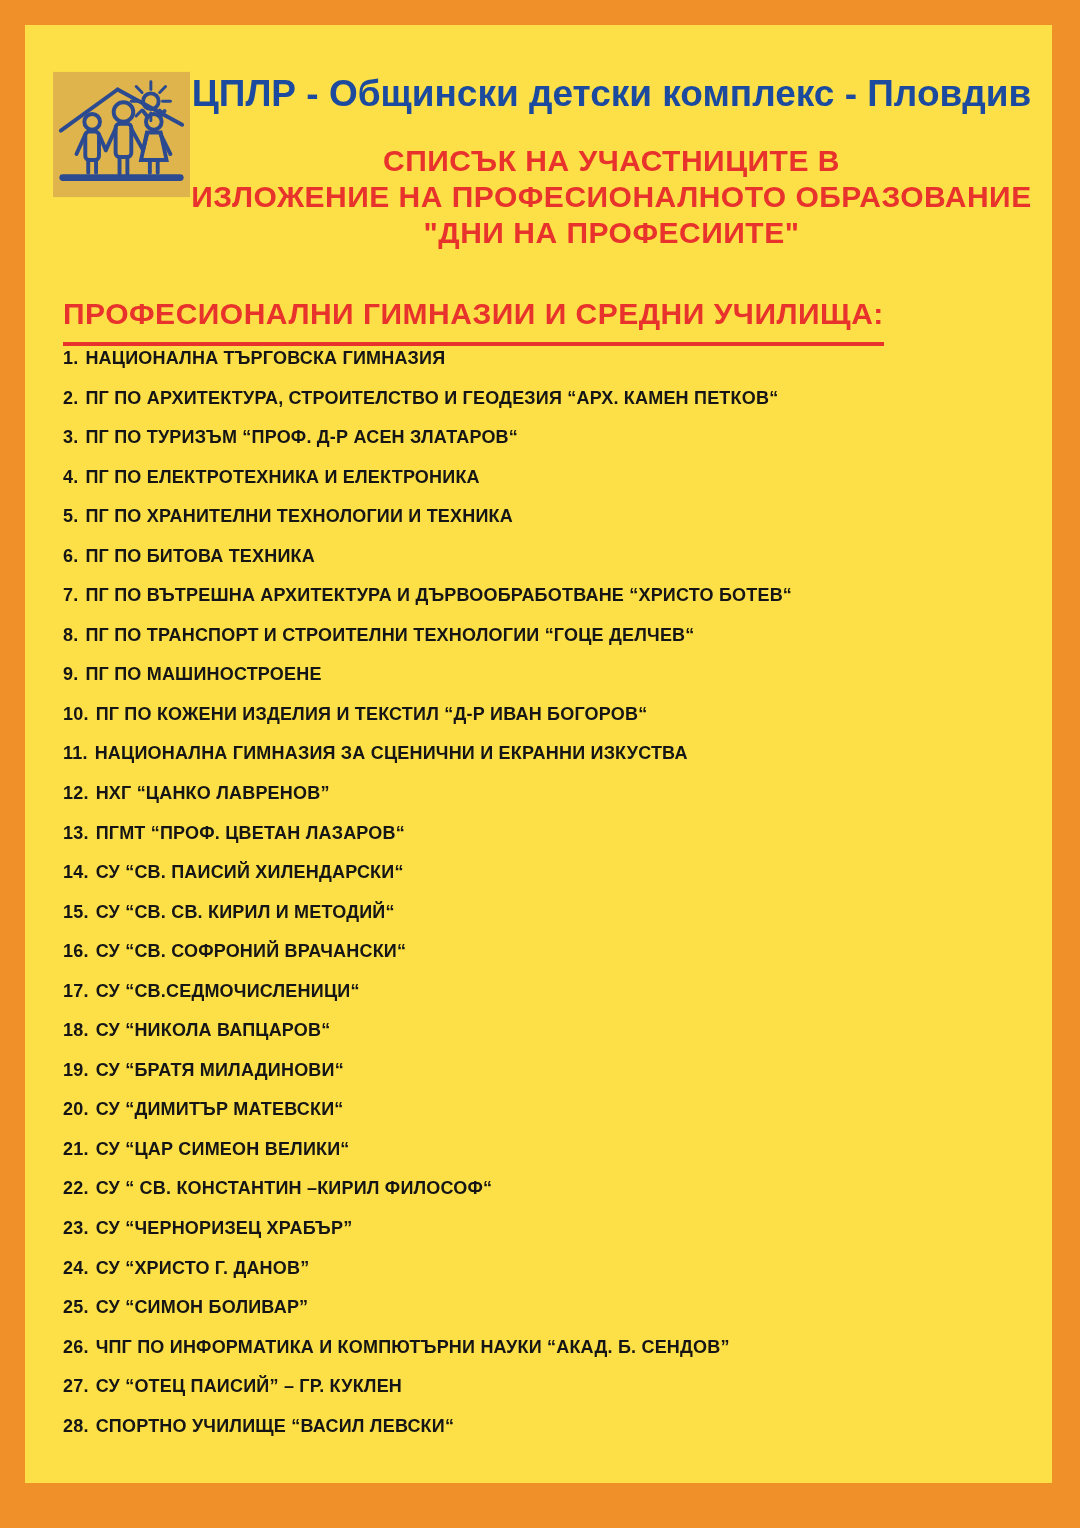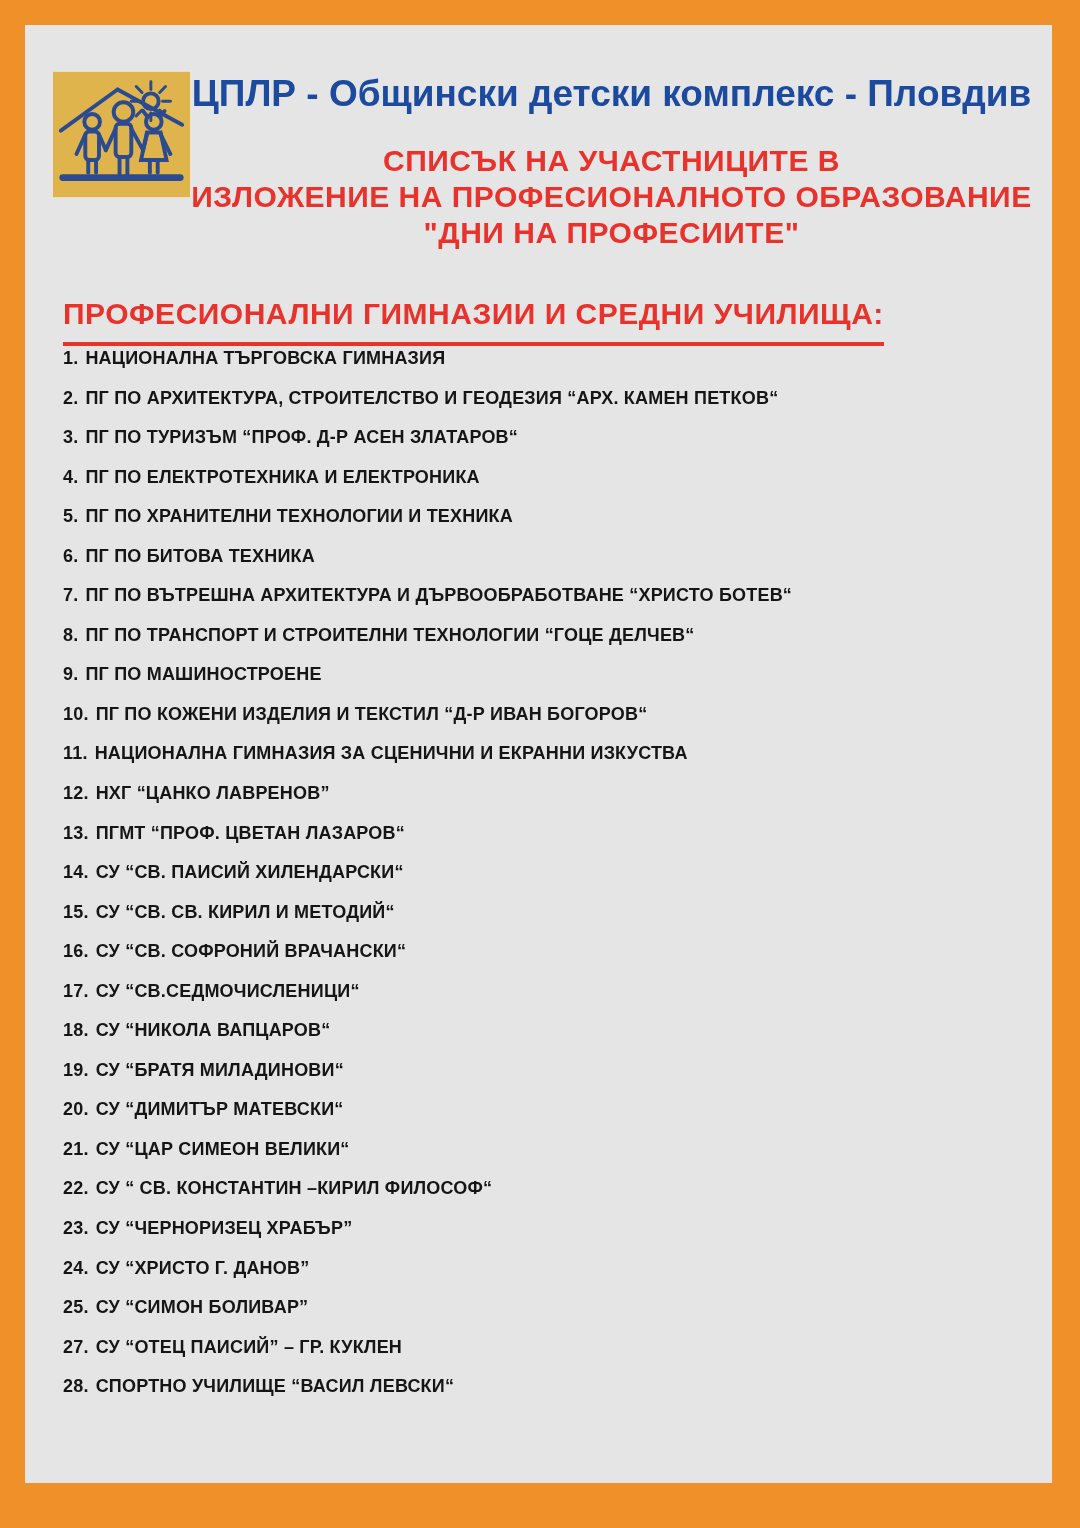--- a/index.html
+++ b/index.html
@@ -7,21 +7,21 @@
     width:1080px;height:1528px;
     background:#EF9029;
     font-family:"Liberation Sans", sans-serif;
     position:relative;
     overflow:hidden;
   }
   .page{
     position:absolute;
     left:25px;top:25px;
     width:1027px;height:1458px;
-    background:#e5e5e5;
+    background:#fde047;
   }
   .logo{
     position:absolute;left:28px;top:46px;
     width:137px;height:127px;
   }
   .org-title{
     position:absolute;left:150px;right:4px;top:48px;
     text-align:center;
     font-size:37px;font-weight:bold;
     color:#1B4A9E;
@@ -142,17 +142,18 @@
       <div class="item"><span class="num">16.</span><span>СУ “СВ. СОФРОНИЙ ВРАЧАНСКИ“</span></div>
       <div class="item"><span class="num">17.</span><span>СУ “СВ.СЕДМОЧИСЛЕНИЦИ“</span></div>
       <div class="item"><span class="num">18.</span><span>СУ “НИКОЛА ВАПЦАРОВ“</span></div>
       <div class="item"><span class="num">19.</span><span>СУ “БРАТЯ МИЛАДИНОВИ“</span></div>
       <div class="item"><span class="num">20.</span><span>СУ “ДИМИТЪР МАТЕВСКИ“</span></div>
       <div class="item"><span class="num">21.</span><span>СУ “ЦАР СИМЕОН ВЕЛИКИ“</span></div>
       <div class="item"><span class="num">22.</span><span>СУ “ СВ. КОНСТАНТИН –КИРИЛ ФИЛОСОФ“</span></div>
       <div class="item"><span class="num">23.</span><span>СУ “ЧЕРНОРИЗЕЦ ХРАБЪР”</span></div>
       <div class="item"><span class="num">24.</span><span>СУ “ХРИСТО Г. ДАНОВ”</span></div>
       <div class="item"><span class="num">25.</span><span>СУ “СИМОН БОЛИВАР”</span></div>
+      <div class="item"><span class="num">26.</span><span>ЧПГ ПО ИНФОРМАТИКА И КОМПЮТЪРНИ НАУКИ “АКАД. Б. СЕНДОВ”</span></div>
       <div class="item"><span class="num">27.</span><span>СУ “ОТЕЦ ПАИСИЙ” – ГР. КУКЛЕН</span></div>
       <div class="item"><span class="num">28.</span><span>СПОРТНО УЧИЛИЩЕ “ВАСИЛ ЛЕВСКИ“</span></div>
     </div>
 
 </div>
 
 </body></html>

